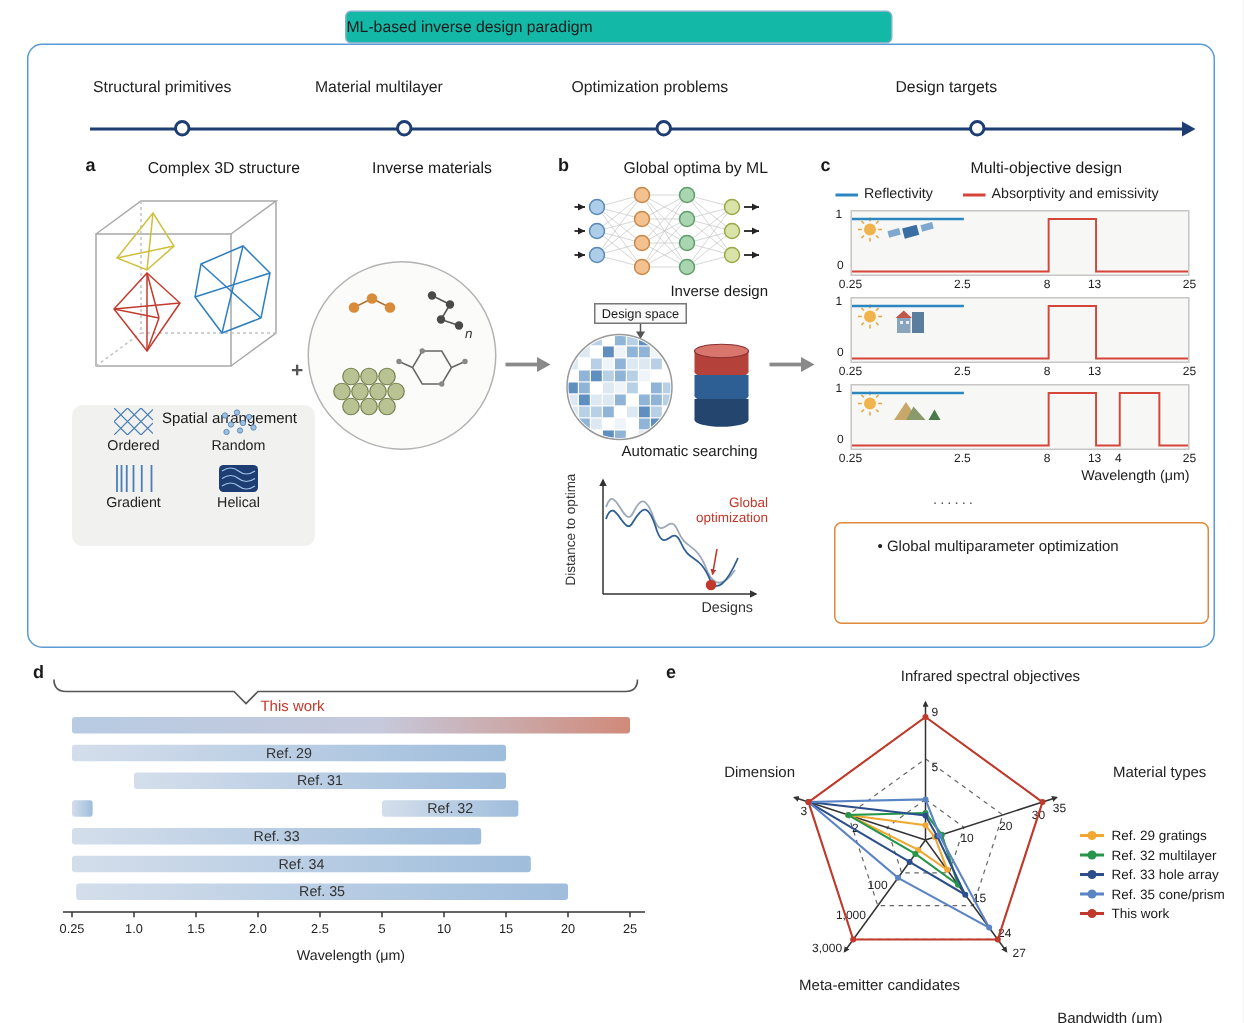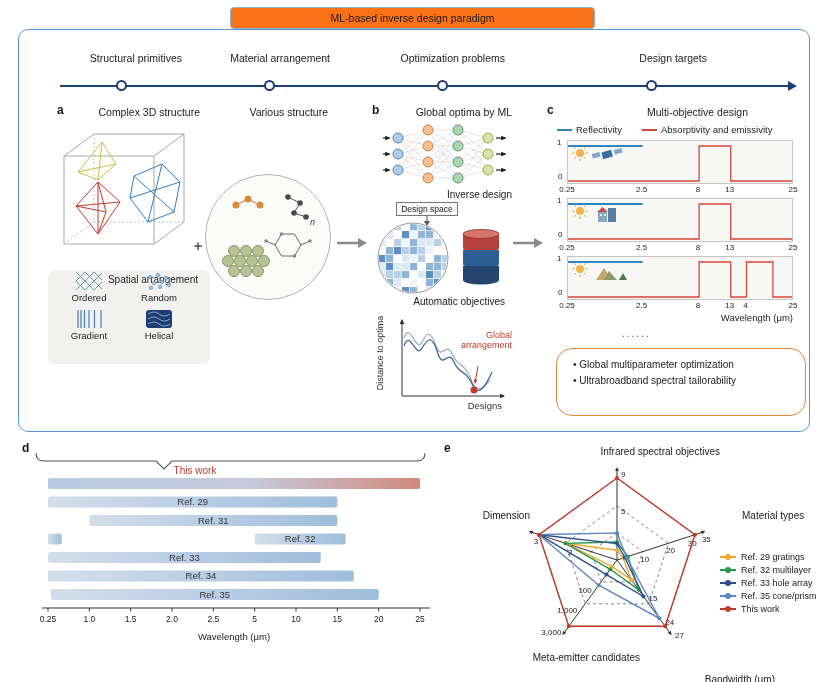--- a/index.html
+++ b/index.html
@@ -4,45 +4,45 @@
 <style>
 *{margin:0;padding:0;box-sizing:border-box}
 body{background:#ddd;font-family:"Liberation Sans",sans-serif}
 #canvas{position:relative;width:829px;height:682px;background:#fff;color:#1a1a1a;overflow:hidden;font-family:"Liberation Sans",sans-serif}
 .abs{position:absolute}
 .ctr{text-align:right}
 .t105{font-size:10.5px}
 .t10{font-size:10px}
 .t95{font-size:9.5px}
 .plabel{font-weight:bold;font-size:12px}
-#banner{background:#f97316;border:1px solid #86b2d2;border-radius:4px;line-height:20px;font-size:10.5px;text-align:center;z-index:3}
+#banner{background:#14b8a6;border:1px solid #86b2d2;border-radius:4px;line-height:20px;font-size:10.5px;z-index:3}
 #mainbox{border:1.5px solid #5b9bd5;border-radius:10px;background:#fff}
 .tl-line{height:2px;background:#1d3d73}
 .tl-head{width:0;height:0;border-left:9px solid #1d3d73;border-top:5px solid transparent;border-bottom:5px solid transparent}
 .stage-dot{width:11px;height:11px;border:2px solid #1d3d73;border-radius:50%;background:#fff}
-.stage-label{font-size:10.5px;text-align:right;color:#222}
+.stage-label{font-size:10.5px;text-align:left;color:#222}
 #spatialbox{background:#f1f1f0;border-radius:7px}
 .sp-cell{position:absolute;width:66px;display:flex;flex-direction:column;align-items:center;gap:2px}
 .sp-label{font-size:9.5px;color:#222}
 #matcircle{border:1px solid #b3b3b3;border-radius:50%;background:#fbfbfa}
 .plus{font-size:14px;font-weight:bold;color:#555}
 #dsbox{border:1px solid #777;background:#fafafa;font-size:8.5px;line-height:12px;text-align:center}
 .redtext{color:#c0392b}
 #optylab{transform:rotate(-90deg);transform-origin:center;font-size:9px;color:#333;text-align:center}
 .legswatch{position:absolute;width:15px;height:2px}
 .leglabel{position:absolute;font-size:9.5px;color:#222;white-space:nowrap}
 .miniplot{width:226px}
 .spectrum{background:#f7f7f5;border:1px solid #c6c6c6;display:block}
 .tickrow{position:relative;height:10px}
 .mtick{position:absolute;top:1px;font-size:8px;width:22px;text-align:center;color:#222}
 .ytick{position:absolute;font-size:8px;color:#222}
 .ymax{left:-10px;top:-2px}
 .ymin{left:-9px;top:32px}
 .ellipsis{font-size:10px;color:#555;letter-spacing:2px}
-#orangebox{border:1.5px solid #e0883a;border-radius:16px;padding:8px 16px;font-size:10px;line-height:16px;color:#222}
+#orangebox{border:1.5px solid #e0883a;border-radius:5px;padding:8px 28px;font-size:10px;line-height:16px;color:#222}
 #orangebox span{display:block}
 svg text{font-family:"Liberation Sans",sans-serif}
 .dlabel{font-size:9.5px;fill:#333}
 .dhl{font-size:10px;fill:#c0392b}
 .dtick{font-size:8.5px;fill:#222}
 .dxlab{font-size:9.5px;fill:#222}
 .rtick{font-size:8px;fill:#222}
 .axtitle{position:absolute;font-size:10px;color:#222}
 #e-legend{position:absolute;left:720px;top:550px}
 .lrow{display:flex;align-items:center;height:13px}
@@ -55,21 +55,21 @@
 
 <div id="canvas">
 
   <div id="banner" class="abs" style="left:230px;top:7px;width:365px;height:22px">
     <span>ML-based inverse design paradigm</span>
   </div>
 
   <div id="mainbox" class="abs" style="left:18px;top:29px;width:792px;height:403px"></div>
 
   <div class="abs stage-label" style="left:62px;top:52px;width:120px">Structural primitives</div>
-  <div class="abs stage-label" style="left:210px;top:52px;width:120px">Material arrangement</div>
+  <div class="abs stage-label" style="left:210px;top:52px;width:120px">Material multilayer</div>
   <div class="abs stage-label" style="left:381px;top:52px;width:124px">Optimization problems</div>
   <div class="abs stage-label" style="left:597px;top:52px;width:110px">Design targets</div>
   <div class="abs tl-line" style="left:60px;top:85px;width:728px"></div>
   <div class="abs tl-head" style="left:788px;top:81px"></div>
   <div class="abs stage-dot" style="left:116px;top:80px"></div>
   <div class="abs stage-dot" style="left:264px;top:80px"></div>
   <div class="abs stage-dot" style="left:437px;top:80px"></div>
   <div class="abs stage-dot" style="left:646px;top:80px"></div>
 
   <div class="abs plabel" style="left:57px;top:103px">a</div>
@@ -155,21 +155,21 @@
           <path d="M2 4 Q8 0 13 4 T24 4"></path>
           <path d="M2 9 Q8 5 13 9 T24 9"></path>
           <path d="M2 14 Q8 10 13 14 T24 14"></path>
         </g>
       </svg>
     <span class="sp-label">Helical</span>
   </div>
 
   <div class="abs plus" style="left:194px;top:238px">+</div>
 
-  <div class="abs ctr t105" style="left:208px;top:106px;width:120px">Various structure</div>
+  <div class="abs ctr t105" style="left:208px;top:106px;width:120px">Inverse materials</div>
   <div id="matcircle" class="abs" style="left:205px;top:174px;width:126px;height:126px">
     <svg width="124" height="124">
       <g fill="#b8c292" stroke="#77834f" stroke-width="0.8">
         <circle cx="28" cy="96" r="5.5"></circle>
           <circle cx="40" cy="96" r="5.5"></circle>
           <circle cx="52" cy="96" r="5.5"></circle>
         <circle cx="22" cy="86" r="5.5"></circle>
           <circle cx="34" cy="86" r="5.5"></circle>
           <circle cx="46" cy="86" r="5.5"></circle>
           <circle cx="58" cy="86" r="5.5"></circle>
@@ -371,39 +371,39 @@
 
   <svg class="abs" style="left:458px;top:224px" width="46" height="62">
     <rect x="5" y="10" width="36" height="14" fill="#b5423a"></rect>
       <ellipse cx="23" cy="24" rx="18" ry="4.5" fill="#b5423a"></ellipse>
     <rect x="5" y="26" width="36" height="14" fill="#2e5f94"></rect>
       <ellipse cx="23" cy="40" rx="18" ry="4.5" fill="#2e5f94"></ellipse>
     <rect x="5" y="42" width="36" height="14" fill="#23456e"></rect>
       <ellipse cx="23" cy="56" rx="18" ry="4.5" fill="#23456e"></ellipse>
     <ellipse cx="23" cy="10" rx="18" ry="4.5" fill="#d8766e" stroke="#8a2f2f" stroke-width="0.8"></ellipse>
   </svg>
-  <div class="abs ctr t10" style="left:375px;top:296px;width:130px">Automatic objectives</div>
+  <div class="abs ctr t10" style="left:375px;top:296px;width:130px">Automatic searching</div>
 
   <svg class="abs" style="left:388px;top:310px" width="124" height="96">
     <defs>
       <marker id="axArr" markerWidth="7" markerHeight="7" refX="4" refY="2.5" orient="auto">
           <path d="M0 0 L5 2.5 L0 5 Z" fill="#333"></path>
         </marker>
       <marker id="redArr" markerWidth="6" markerHeight="6" refX="3.5" refY="2" orient="auto">
           <path d="M0 0 L4 2 L0 4 Z" fill="#c0392b"></path>
         </marker>
     </defs>
     <line x1="14" y1="86" x2="14" y2="10" stroke="#333" stroke-width="1" marker-end="url(#axArr)"></line>
     <line x1="14" y1="86" x2="116" y2="86" stroke="#333" stroke-width="1" marker-end="url(#axArr)"></line>
     <path d="M16 28 C22 10 28 44 34 32 C38 24 42 18 48 36 C54 52 58 30 64 44 C70 58 76 50 84 72 C88 80 94 82 102 70" stroke="#9aa8b8" stroke-width="1.2" fill="none"></path>
     <path d="M16 36 C22 18 28 50 34 38 C40 28 44 24 50 44 C56 60 60 38 66 52 C72 66 78 58 86 78 C90 84 96 80 104 62" stroke="#2e5f94" stroke-width="1.2" fill="none"></path>
     <circle cx="86" cy="80" r="3.5" fill="#c0392b"></circle>
     <line x1="90" y1="56" x2="87" y2="73" stroke="#c0392b" stroke-width="1" marker-end="url(#redArr)"></line>
   </svg>
-  <div class="abs ctr redtext" style="left:448px;top:330px;width:64px;font-size:9px;line-height:10px">Global arrangement</div>
+  <div class="abs ctr redtext" style="left:448px;top:330px;width:64px;font-size:9px;line-height:10px">Global optimization</div>
   <div id="optylab" class="abs" style="left:338px;top:348px;width:84px;height:10px">Distance to optima</div>
   <div class="abs ctr t95" style="left:398px;top:400px;width:104px;color:#333">Designs</div>
 
   <svg class="abs" style="left:512px;top:236px" width="32" height="14">
     <line x1="1" y1="7" x2="22" y2="7" stroke="#8a8a8a" stroke-width="2.5"></line>
       <polygon points="22,2 31,7 22,12" fill="#8a8a8a"></polygon>
   </svg>
 
   <div class="abs ctr t105" style="left:598px;top:106px;width:150px">Multi-objective design</div>
 
@@ -515,21 +515,20 @@
         <span class="mtick" style="left: 167.54px;">4</span>
         <span class="mtick" style="left: 215px;">25</span>
       </div>
   </div>
 
   <div class="abs ctr t95" style="left:567px;top:312px;width:226px;color:#222">Wavelength (μm)</div>
   <div class="abs ellipsis" style="left:622px;top:328px">......</div>
 
   <div id="orangebox" class="abs" style="left:556px;top:348px;width:250px;height:68px">
     <span>• Global multiparameter optimization</span>
-    <span>• Ultrabroadband spectral tailorability</span>
   </div>
 
   <svg id="d-svg" class="abs" style="left:30px;top:448px" width="412" height="202">
     <defs>
       <linearGradient id="gblue" x1="0" y1="0" x2="1" y2="0">
         <stop offset="0" stop-color="#d4deeb"></stop>
           <stop offset="1" stop-color="#9fbddc"></stop>
       </linearGradient>
       <linearGradient id="gwork" x1="0" y1="0" x2="1" y2="0">
         <stop offset="0" stop-color="#b7cbe3"></stop>

